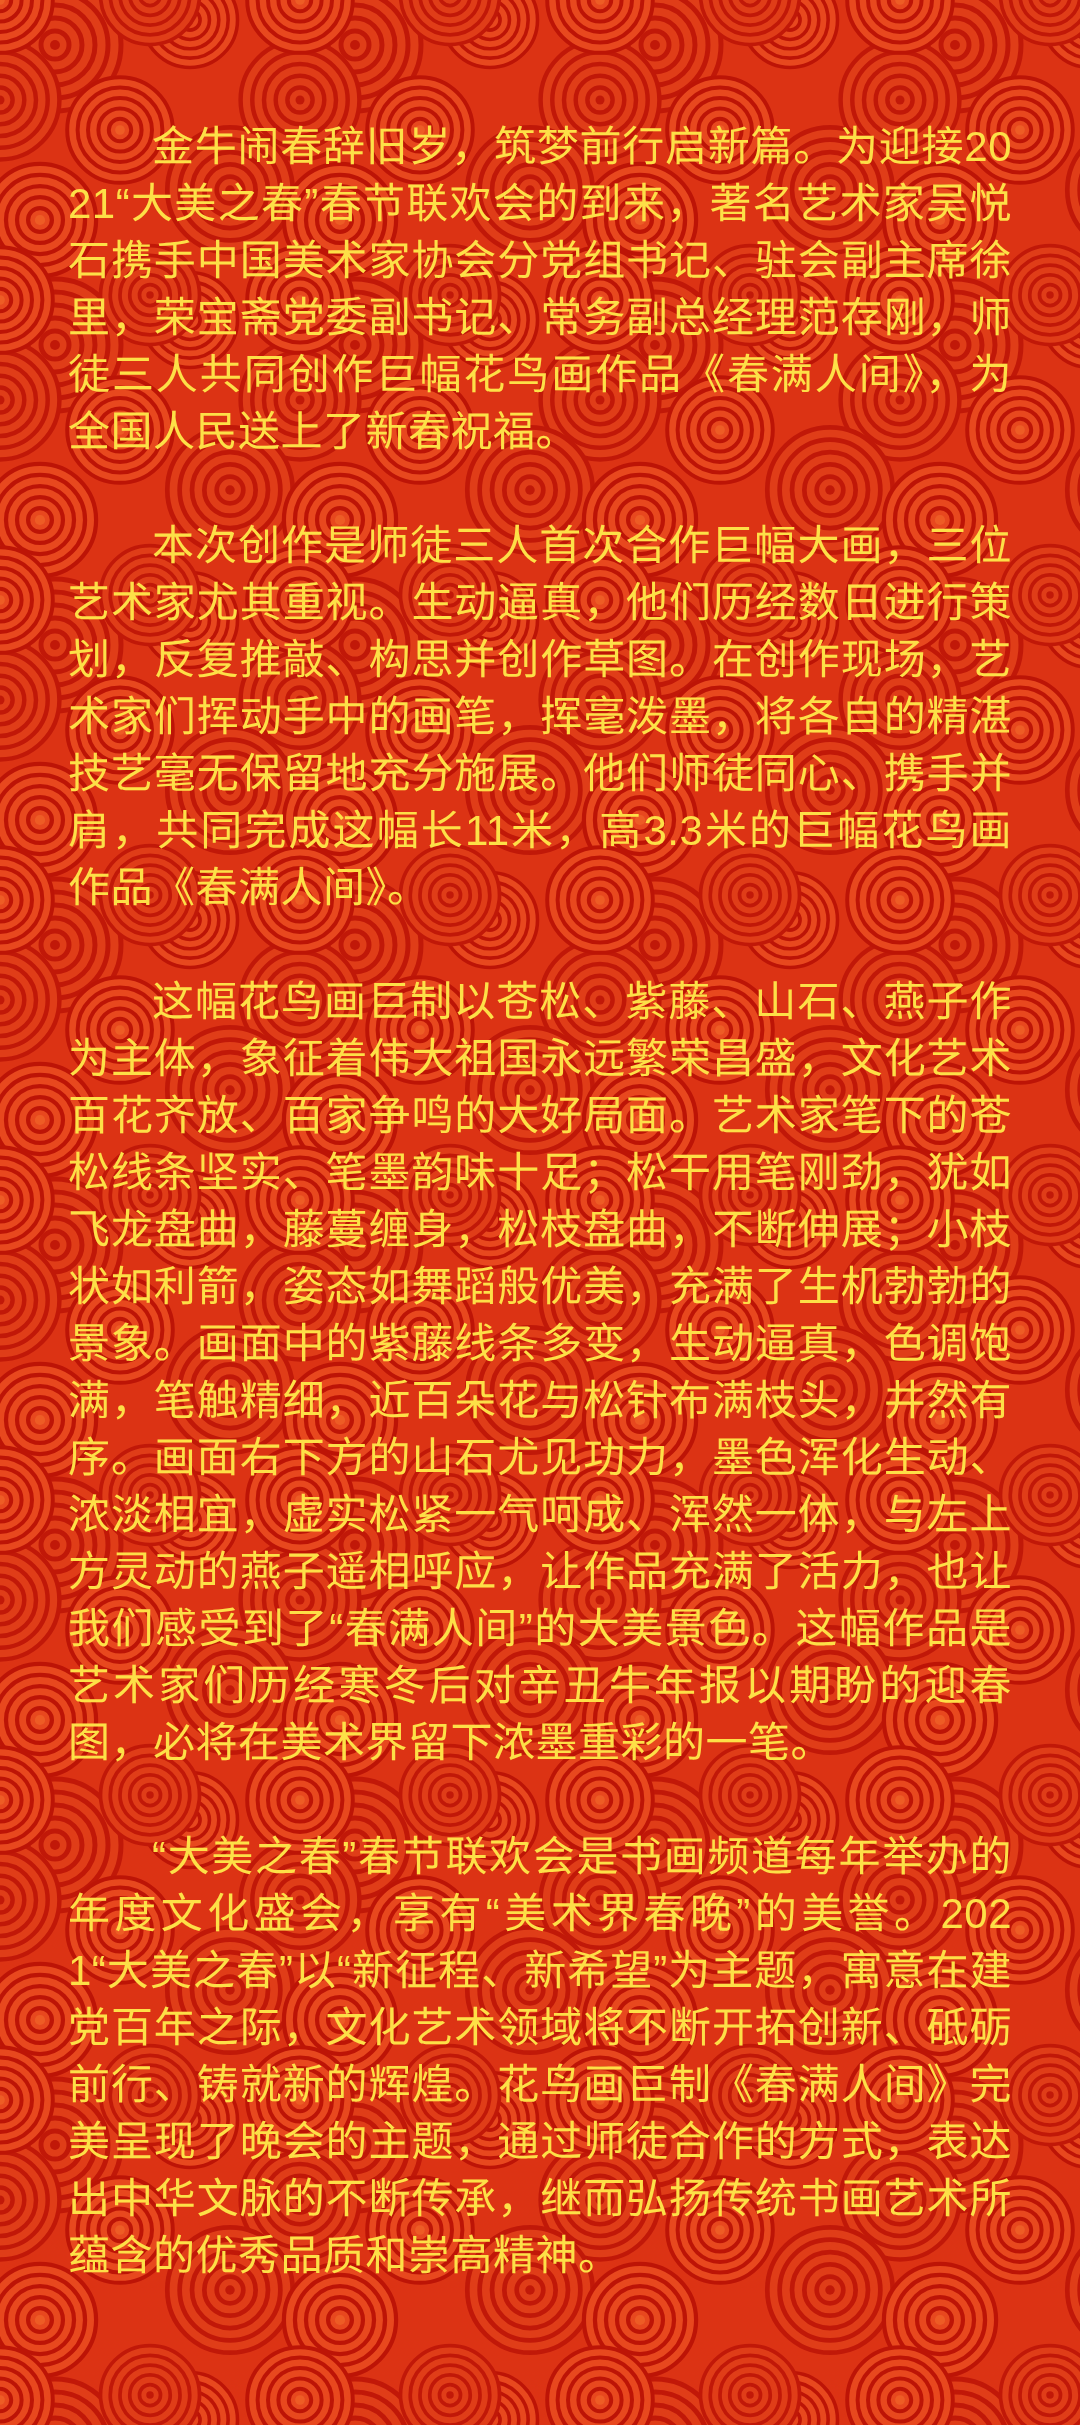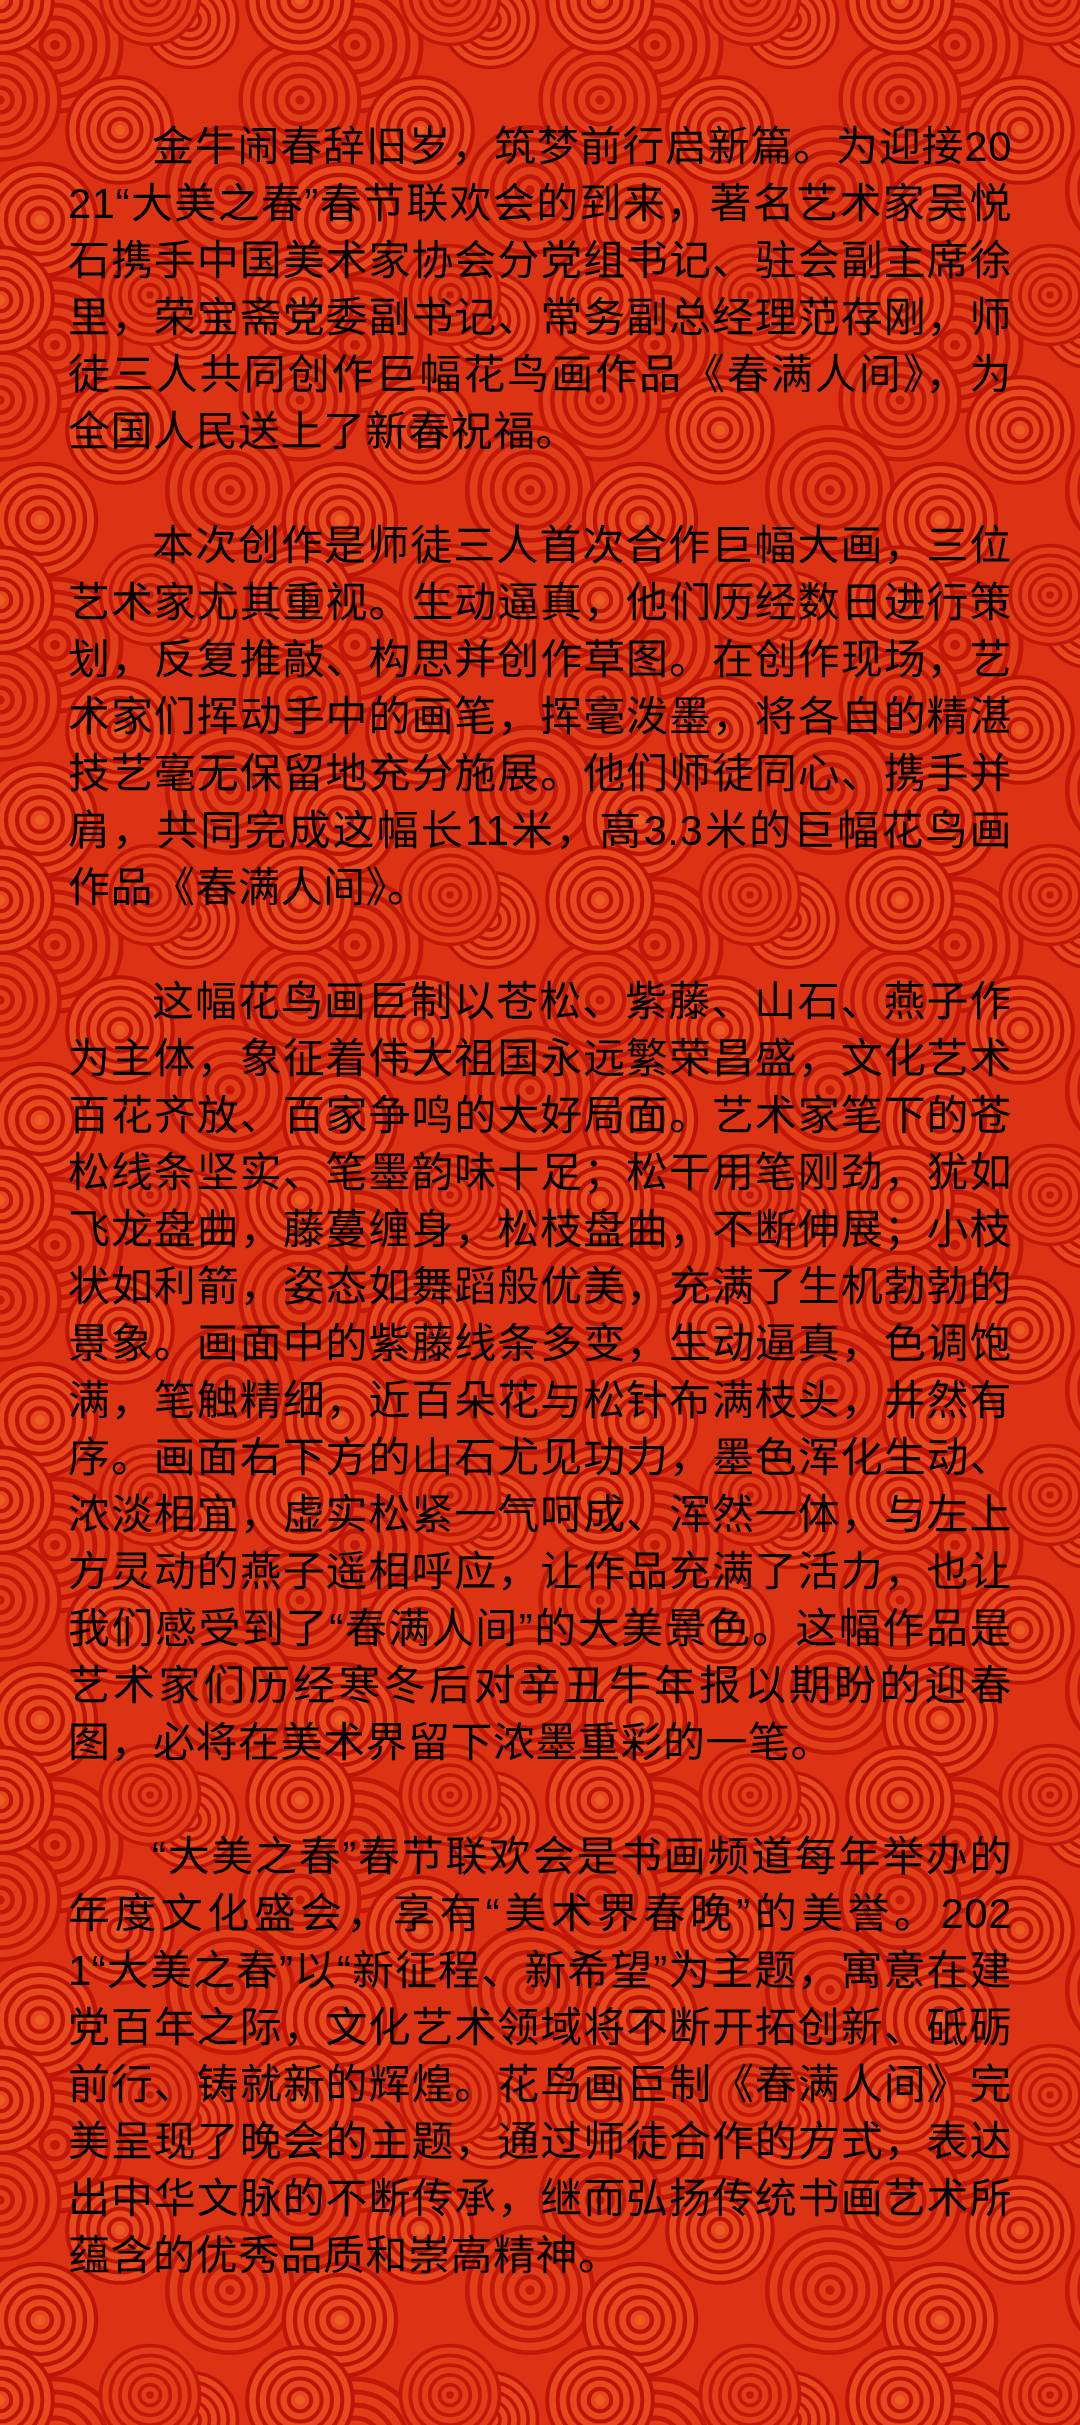--- a/index.html
+++ b/index.html
@@ -20,21 +20,21 @@
     top: 0;
     width: 1080px;
     height: 2425px;
     display: block;
   }
   .article {
     position: absolute;
     left: 68px;
     top: 118px;
     width: 944px;
-    color: #000000;
+    color: #fde047;
     font-size: 42px;
     line-height: 57px;
     text-align: justify;
     text-justify: inter-character;
     letter-spacing: 0.5px;
   }
   .article p {
     margin: 0 0 57px 0;
     text-indent: 2em;
     word-break: break-all;

